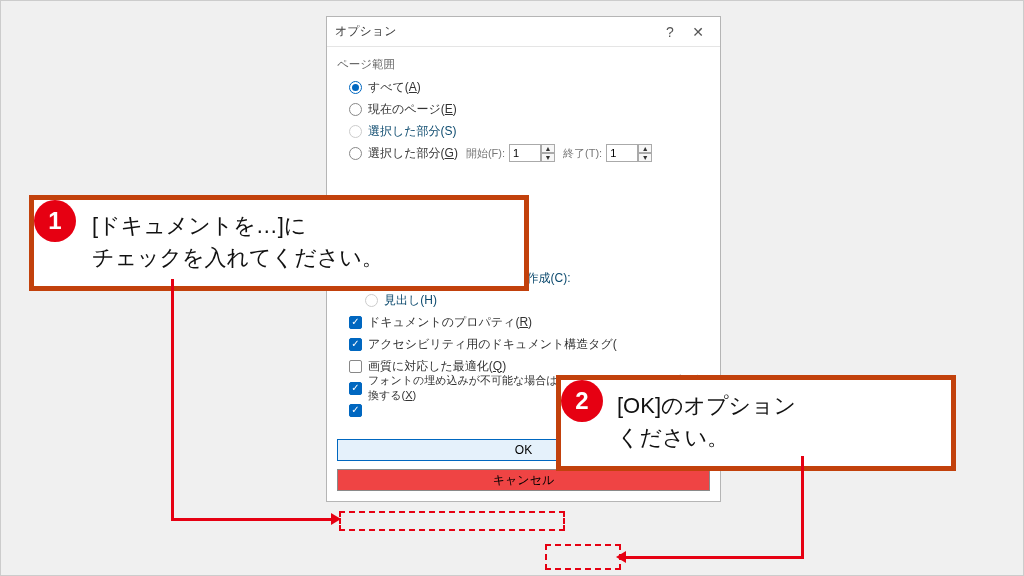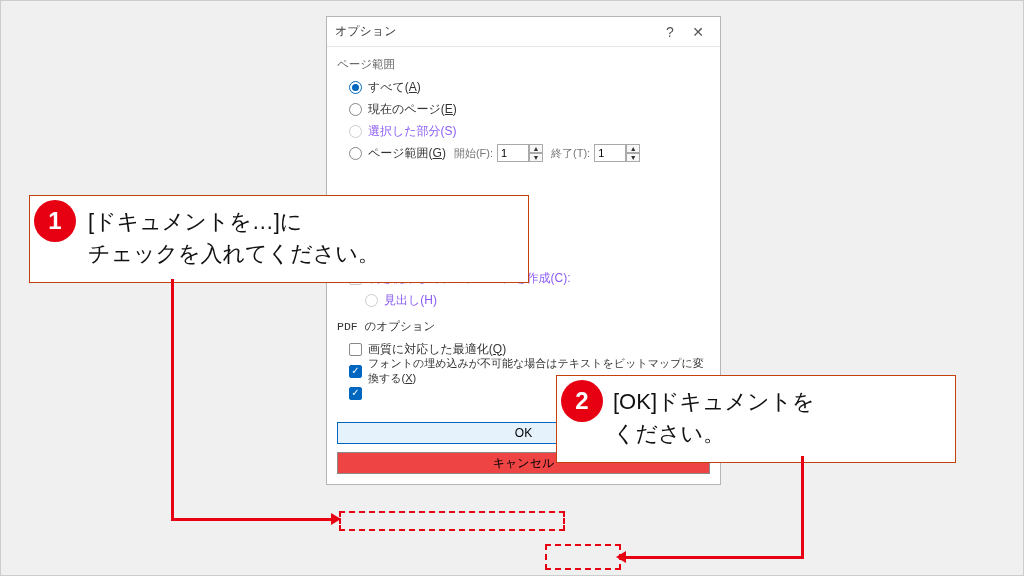--- a/index.html
+++ b/index.html
@@ -24,21 +24,21 @@
     display: flex; align-items: center;
     padding: 0 8px;
     border-bottom: 1px solid #e5e5e5;
   }
   .titlebar .ttl { color: #404040; font-size: 12px; flex: 1; }
   .titlebar .tbtn { width: 28px; text-align: center; color: #555; font-size: 14px; }
   .body { padding: 6px 10px 10px 10px; }
   .grp-label { color: #666; font-size: 11.5px; margin-top: 4px; margin-bottom: 4px; font-family: Liberation Mono, monospace; }
   .row { display: flex; align-items: center; height: 22px; margin-left: 12px; color: #333; }
   .row.sub { margin-left: 28px; }
-  .row.disabled { color: #8b5cf6; }
+  .row.disabled { color: #0c4a6e; }
   .radio, .check {
     width: 13px; height: 13px; border-radius: 50%;
     border: 1px solid #888; margin-right: 6px;
     display: inline-flex; align-items: center; justify-content: center;
     background: #fff; flex-shrink: 0;
   }
   .radio.sel { border-color: #0067c0; }
   .radio.sel::after { content:""; width:7px; height:7px; border-radius:50%; background:#0067c0; }
   .radio.disabled { border-color: #ccc; }
   .check { border-radius: 2px; }
@@ -56,21 +56,21 @@
     min-width:70px; height:22px; border:1px solid #8a8a8a;
     background:#ef4444; font-size:12px; text-align:center;
     display:flex; align-items:center; justify-content:center;
   }
   .btn.primary { border-color:#0067c0; background:#e5f1fb; }
 
   
   .callout {
     position: absolute;
     background: #fff;
-    border: 1px solid #c2410c;
+    border: 5px solid #c2410c;
     padding: 10px 16px 12px 16px;
     font-size: 22px;
     line-height: 1.45;
     color: #111;
   }
   .circnum {
     position:absolute; width:42px; height:42px; border-radius:50%;
     background:#e60012; color:#fff; font-weight:bold;
     display:flex; align-items:center; justify-content:center; font-size:24px;
   }
@@ -113,21 +113,21 @@
     <div class="row">
       <span class="radio"></span>
       <span><span>現在のページ(</span><span class="accel">E</span><span>)</span></span>
     </div>
     <div class="row disabled">
       <span class="radio disabled"></span>
       <span>選択した部分(S)</span>
     </div>
     <div class="row">
       <span class="radio"></span>
-      <span><span>ページ範囲(</span><span class="accel">G</span><span>)</span></span>
+      <span><span>選択した部分(</span><span class="accel">G</span><span>)</span></span>
       <span class="inline-label">開始(F):</span>
       <span class="spin">
         <input value="1" style="">
         <span class="btns">
             <span class="sb">▲</span>
             <span class="sb">▼</span>
           </span>
       </span>
       <span class="inline-label">終了(T):</span>
       <span class="spin">
@@ -149,22 +149,29 @@
     <div class="grp-label" style="color:#333">印刷対象外の情報を含める</div>
 
     <div class="row disabled">
       <span class="check disabled"></span>
       <span>次を使用してブックマークを作成(C):</span>
     </div>
     <div class="row sub disabled">
       <span class="radio disabled"></span>
       <span>見出し(H)</span>
     </div>
-
-    <div class="grp-label" style="color:#333;margin-top:8px">PDF のオプション</div>
+    <div class="row">
+      <span class="check sel"></span>
+      <span><span>ドキュメントのプロパティ(</span><span class="accel">R</span><span>)</span></span>
+    </div>
+    <div class="row">
+      <span class="check sel"></span>
+      <span><span>アクセシビリティ用のドキュメント構造タグ(</span></span>
+    </div>
+
 
     <div class="row">
       <span class="check"></span>
       <span><span>画質に対応した最適化(</span><span class="accel">Q</span><span>)</span></span>
     </div>
     <div class="row">
       <span class="check sel"></span>
       <span style="font-size:11px"><span>フォントの埋め込みが不可能な場合はテキストをビットマップに変換する(</span><span class="accel">X</span><span>)</span></span>
     </div>
     <div class="row">
@@ -178,21 +185,21 @@
   </div>
 </div>
 
 <div id="co1" class="callout">
   <div>[ドキュメントを…]に</div>
   <div>チェックを入れてください。</div>
 </div>
 <div id="cn1" class="circnum">1</div>
 
 <div id="co2" class="callout">
-  <div>[OK]ドキュメントを</div>
+  <div>[OK]のオプション</div>
   <div>ください。</div>
 </div>
 <div id="cn2" class="circnum">2</div>
 
 <div class="vline" style="left:170px; top:278px; width:3px; height:242px"></div>
 <div class="hline" style="left:170px; top:517px; width:160px; height:3px"></div>
 <div class="arrow-r" style="left:330px; top:512px"></div>
 
 <div class="vline" style="left:800px; top:455px; width:3px; height:103px"></div>
 <div class="hline" style="left:625px; top:555px; width:178px; height:3px"></div>

